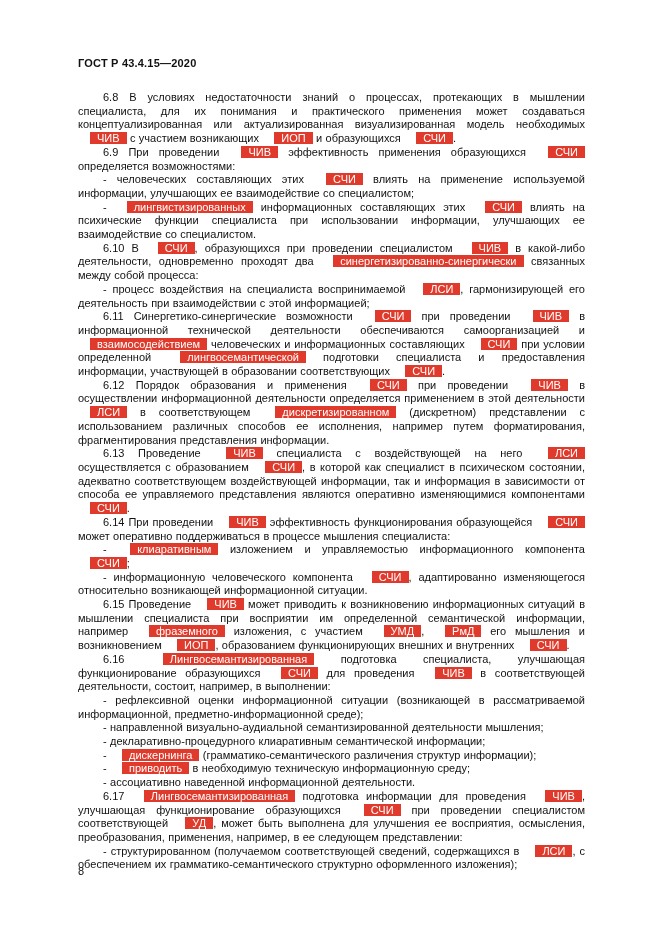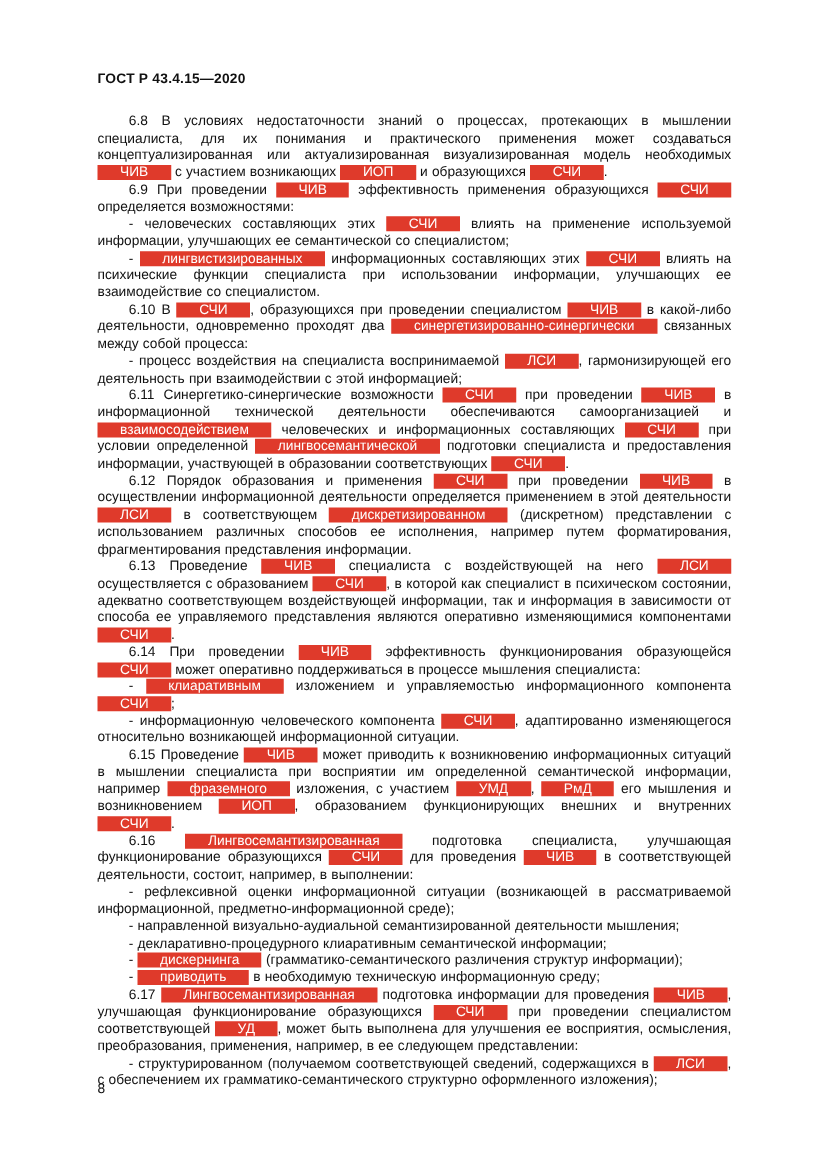--- a/index.html
+++ b/index.html
@@ -33,51 +33,53 @@
   .doc-content p {
     font-size: 11px;
     line-height: 13.7px;
     text-align: justify;
     text-indent: 25px;
     word-spacing: 0.3px;
   }
   .hl {
     background: var(--hl-bg, #df3a2b);
     color: var(--hl-text, #ffffff);
-    padding: 0 18px;
+    padding: 0 7px;
+    margin-left: 12px;
   }
   .page-number {
     position: absolute;
     left: 78px;
     top: 865px;
     font-size: 11px;
   }
 </style>
 </head>
 <body style="color: rgb(17, 17, 17); background: rgb(255, 255, 255);">
 
 <div class="page">
   <div class="doc-header">ГОСТ Р 43.4.15—2020</div>
   <div class="doc-content">
       <p><span>6.8 В условиях недостаточности знаний о процессах, протекающих в мышлении специалиста, для их понимания и практического применения может создаваться концептуализированная или актуализированная визуализированная модель необходимых </span><span class="hl">ЧИВ</span><span> с участием возникающих </span><span class="hl">ИОП</span><span> и образующихся </span><span class="hl">СЧИ</span><span>.</span></p>
       <p><span>6.9 При проведении </span><span class="hl">ЧИВ</span><span> эффективность применения образующихся </span><span class="hl">СЧИ</span><span> определяется возможностями:</span></p>
-      <p><span>- человеческих составляющих этих </span><span class="hl">СЧИ</span><span> влиять на применение используемой информации, улучшающих ее семантической со специалистом;</span></p>
+      <p><span>- человеческих составляющих этих </span><span class="hl">СЧИ</span><span> влиять на применение используемой информации, улучшающих ее взаимодействие со специалистом;</span></p>
       <p><span>- </span><span class="hl">лингвистизированных</span><span> информационных составляющих этих </span><span class="hl">СЧИ</span><span> влиять на психические функции специалиста при использовании информации, улучшающих ее взаимодействие со специалистом.</span></p>
       <p><span>6.10 В </span><span class="hl">СЧИ</span><span>, образующихся при проведении специалистом </span><span class="hl">ЧИВ</span><span> в какой-либо деятельности, одновременно проходят два </span><span class="hl">синергетизированно-синергически</span><span> связанных между собой процесса:</span></p>
       <p><span>- процесс воздействия на специалиста воспринимаемой </span><span class="hl">ЛСИ</span><span>, гармонизирующей его деятельность при взаимодействии с этой информацией;</span></p>
       <p><span>6.11 Синергетико-синергические возможности </span><span class="hl">СЧИ</span><span> при проведении </span><span class="hl">ЧИВ</span><span> в информационной технической деятельности обеспечиваются самоорганизацией и </span><span class="hl">взаимосодействием</span><span> человеческих и информационных составляющих </span><span class="hl">СЧИ</span><span> при условии определенной </span><span class="hl">лингвосемантической</span><span> подготовки специалиста и предоставления информации, участвующей в образовании соответствующих </span><span class="hl">СЧИ</span><span>.</span></p>
       <p><span>6.12 Порядок образования и применения </span><span class="hl">СЧИ</span><span> при проведении </span><span class="hl">ЧИВ</span><span> в осуществлении информационной деятельности определяется применением в этой деятельности </span><span class="hl">ЛСИ</span><span> в соответствующем </span><span class="hl">дискретизированном</span><span> (дискретном) представлении с использованием различных способов ее исполнения, например путем форматирования, фрагментирования представления информации.</span></p>
       <p><span>6.13 Проведение </span><span class="hl">ЧИВ</span><span> специалиста с воздействующей на него </span><span class="hl">ЛСИ</span><span> осуществляется с образованием </span><span class="hl">СЧИ</span><span>, в которой как специалист в психическом состоянии, адекватно соответствующем воздействующей информации, так и информация в зависимости от способа ее управляемого представления являются оперативно изменяющимися компонентами </span><span class="hl">СЧИ</span><span>.</span></p>
       <p><span>6.14 При проведении </span><span class="hl">ЧИВ</span><span> эффективность функционирования образующейся </span><span class="hl">СЧИ</span><span> может оперативно поддерживаться в процессе мышления специалиста:</span></p>
       <p><span>- </span><span class="hl">клиаративным</span><span> изложением и управляемостью информационного компонента </span><span class="hl">СЧИ</span><span>;</span></p>
       <p><span>- информационную человеческого компонента </span><span class="hl">СЧИ</span><span>, адаптированно изменяющегося относительно возникающей информационной ситуации.</span></p>
       <p><span>6.15 Проведение </span><span class="hl">ЧИВ</span><span> может приводить к возникновению информационных ситуаций в мышлении специалиста при восприятии им определенной семантической информации, например </span><span class="hl">фраземного</span><span> изложения, с участием </span><span class="hl">УМД</span><span>, </span><span class="hl">РмД</span><span> его мышления и возникновением </span><span class="hl">ИОП</span><span>, образованием функционирующих внешних и внутренних </span><span class="hl">СЧИ</span><span>.</span></p>
       <p><span>6.16 </span><span class="hl">Лингвосемантизированная</span><span> подготовка специалиста, улучшающая функционирование образующихся </span><span class="hl">СЧИ</span><span> для проведения </span><span class="hl">ЧИВ</span><span> в соответствующей деятельности, состоит, например, в выполнении:</span></p>
       <p><span>- рефлексивной оценки информационной ситуации (возникающей в рассматриваемой информационной, предметно-информационной среде);</span></p>
       <p><span>- направленной визуально-аудиальной семантизированной деятельности мышления;</span></p>
       <p><span>- декларативно-процедурного клиаративным семантической информации;</span></p>
       <p><span>- </span><span class="hl">дискернинга</span><span> (грамматико-семантического различения структур информации);</span></p>
       <p><span>- </span><span class="hl">приводить</span><span> в необходимую техническую информационную среду;</span></p>
+      <p><span>- ассоциативно наведенной информационной деятельности.</span></p>
       <p><span>6.17 </span><span class="hl">Лингвосемантизированная</span><span> подготовка информации для проведения </span><span class="hl">ЧИВ</span><span>, улучшающая функционирование образующихся </span><span class="hl">СЧИ</span><span> при проведении специалистом соответствующей </span><span class="hl">УД</span><span>, может быть выполнена для улучшения ее восприятия, осмысления, преобразования, применения, например, в ее следующем представлении:</span></p>
       <p><span>- структурированном (получаемом соответствующей сведений, содержащихся в </span><span class="hl">ЛСИ</span><span>, с обеспечением их грамматико-семантического структурно оформленного изложения);</span></p>
     </div>
   <div class="page-number">8</div>
 </div>
 
 </body></html>

